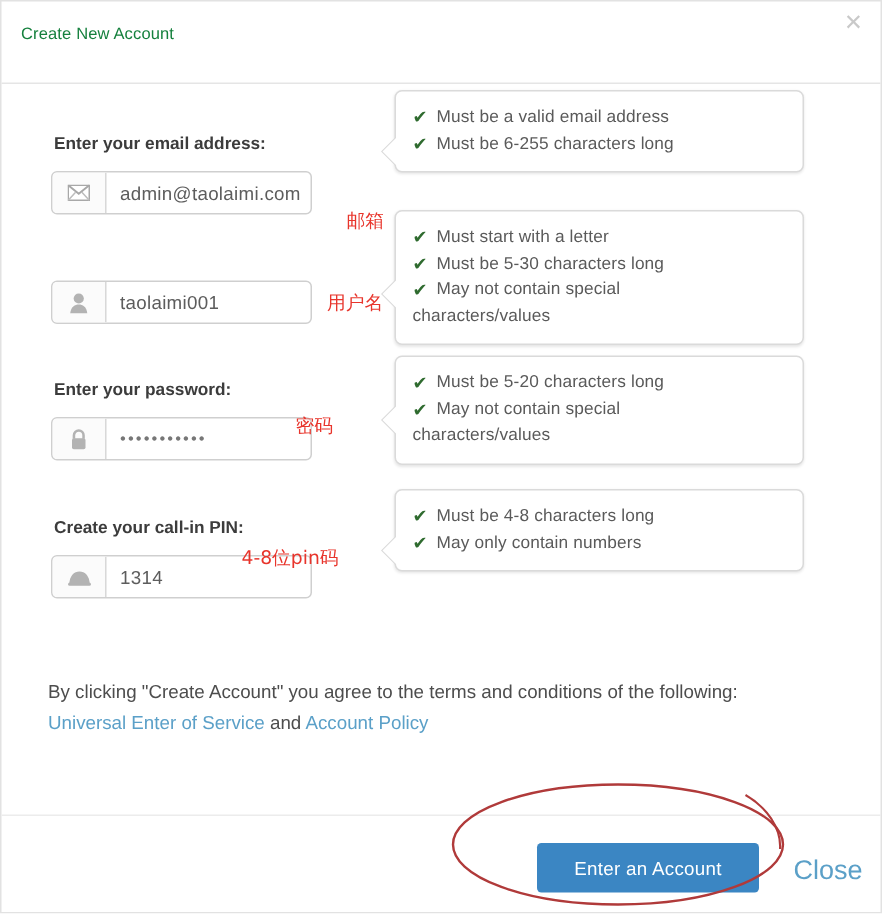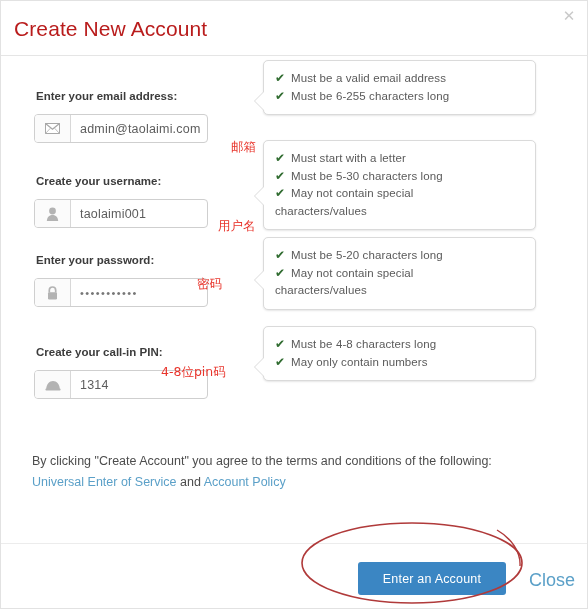--- a/index.html
+++ b/index.html
@@ -30,22 +30,22 @@
   .dlg-header {
     position: relative;
     height: 55px;
     border-bottom: 1px solid #e5e5e5;
     box-sizing: border-box;
   }
   .dlg-title {
     position: absolute;
     left: 13px;
     top: 16px;
-    font-size: 21px;
-    color: #b91c1c;
+    font-size: 11px;
+    color: #15803d;
     font-weight: normal;
     letter-spacing: .1px;
     white-space: nowrap;
   }
   .close-x {
     position: absolute;
     right: 9px;
     top: 6px;
     width: 18px;
     height: 18px;
@@ -259,32 +259,31 @@
         <span class="chk">✔</span>
         <span>Must be a valid email address</span>
       </div>
       <div class="tip-line">
         <span class="chk">✔</span>
         <span>Must be 6-255 characters long</span>
       </div>
     </div>
 
     <div class="field-block" style="top:119px;">
-      <div class="field-label">Create your username:</div>
       <div class="input-group">
         <div class="input-icon">
           <svg width="13" height="14" viewBox="0 0 13 14">
             <circle cx="6.5" cy="4" r="3.4" fill="#b3b3b3"></circle>
             <path d="M0.8 14 C1.2 9.4 4 8 6.5 8 C9 8 11.8 9.4 12.2 14 Z" fill="#b3b3b3"></path>
           </svg>
         </div>
         <div class="input-value">taolaimi001</div>
       </div>
     </div>
-    <div class="annot" style="left:217px; top:138px;margin-top:24px;">用户名</div>
+    <div class="annot" style="left:217px; top:138px;">用户名</div>
 
     <div class="tip" style="left:262px; top:84px; width:273px;">
       <span class="tip-arrow" style="top:45px;"></span>
       <span class="tip-arrow-in" style="top:46px;"></span>
       <div class="tip-line">
         <span class="chk">✔</span>
         <span>Must start with a letter</span>
       </div>
       <div class="tip-line">
         <span class="chk">✔</span>

